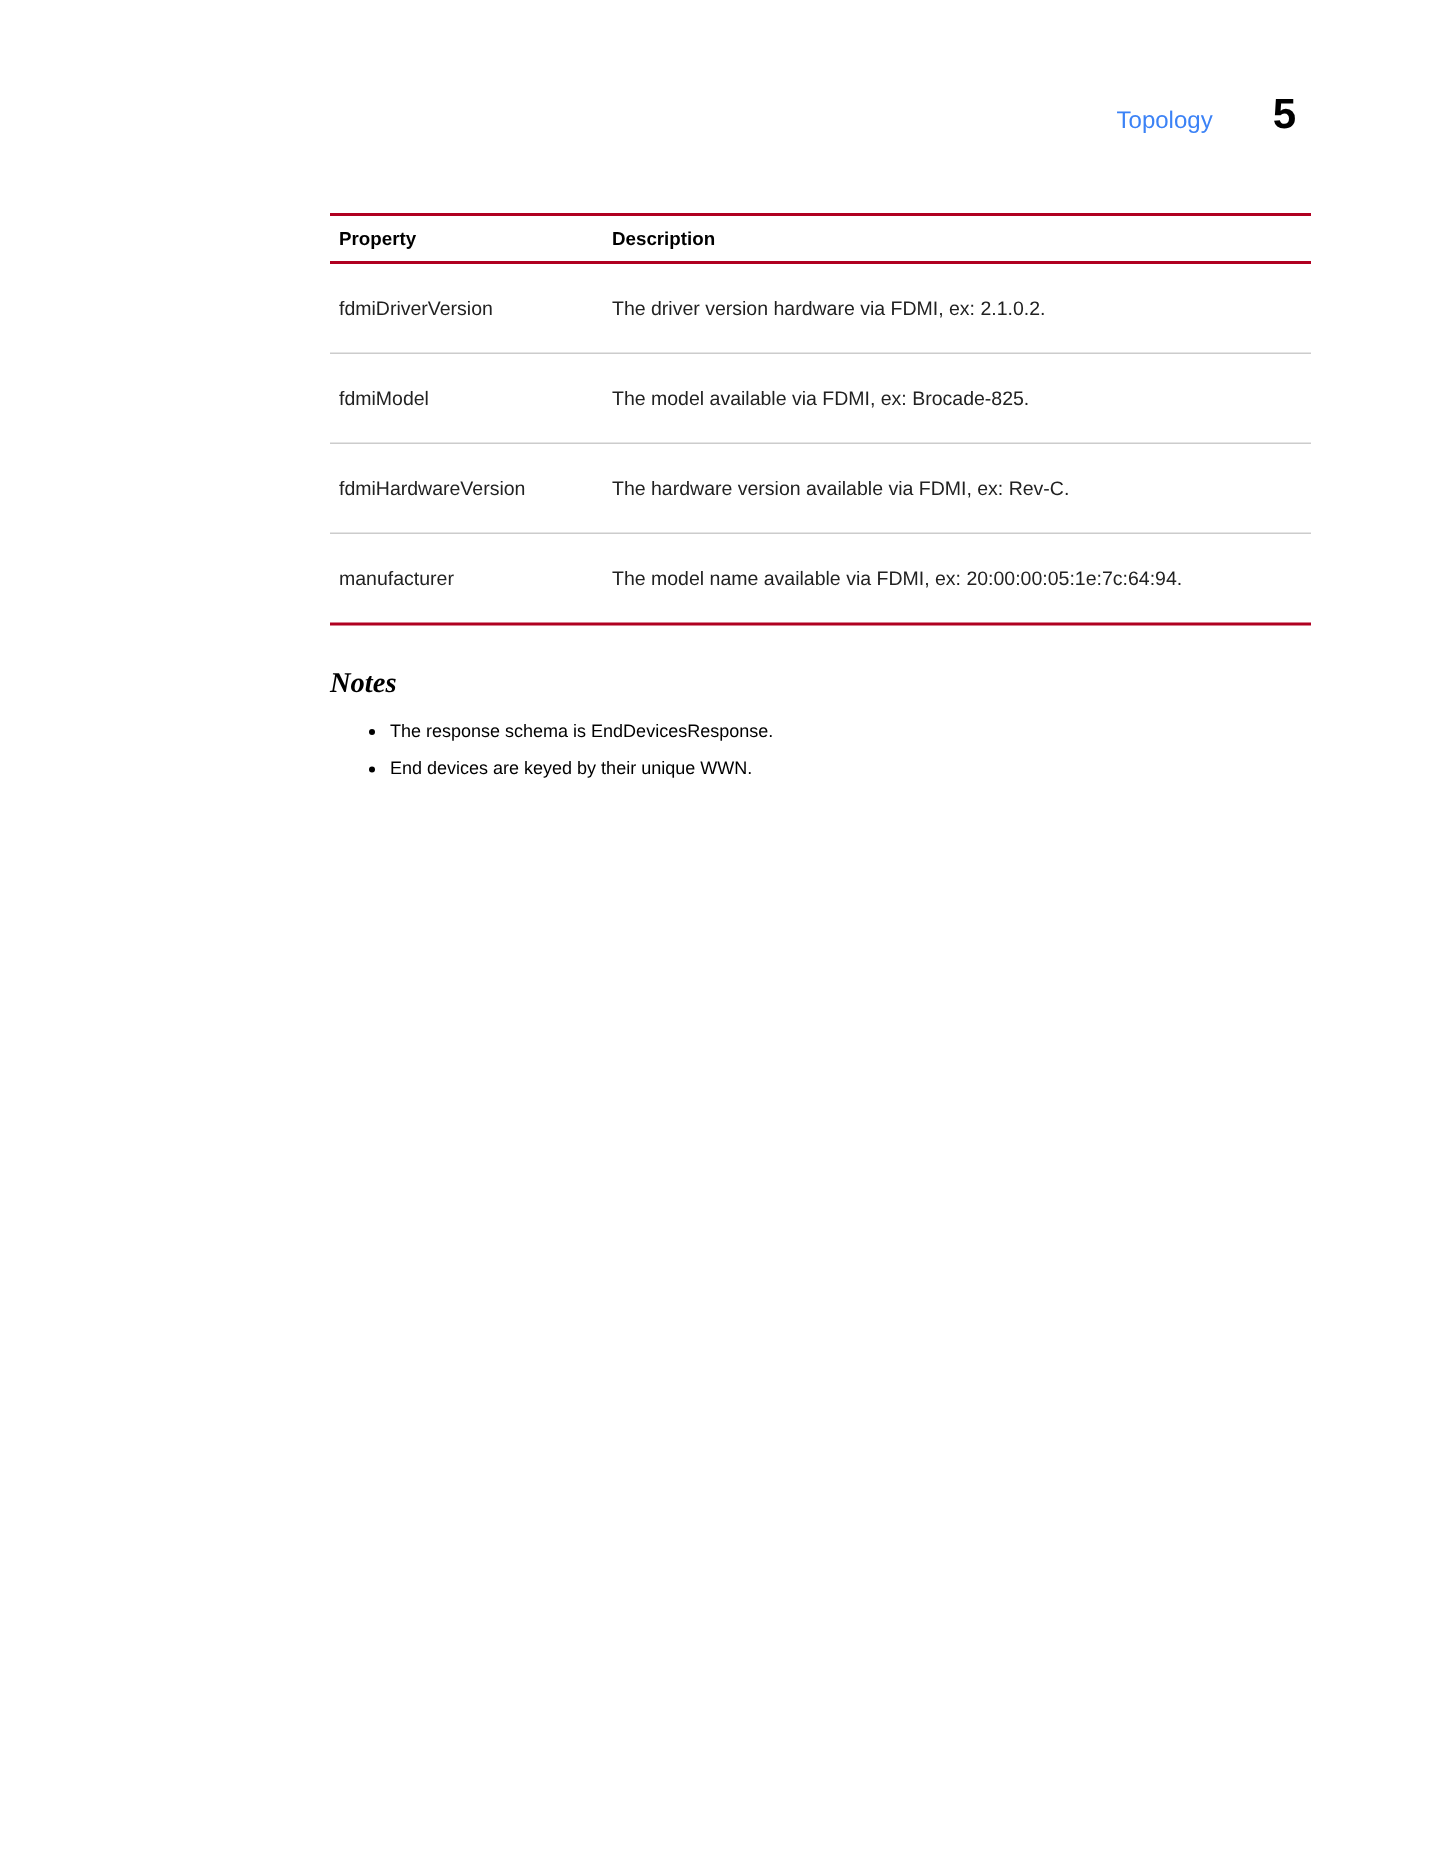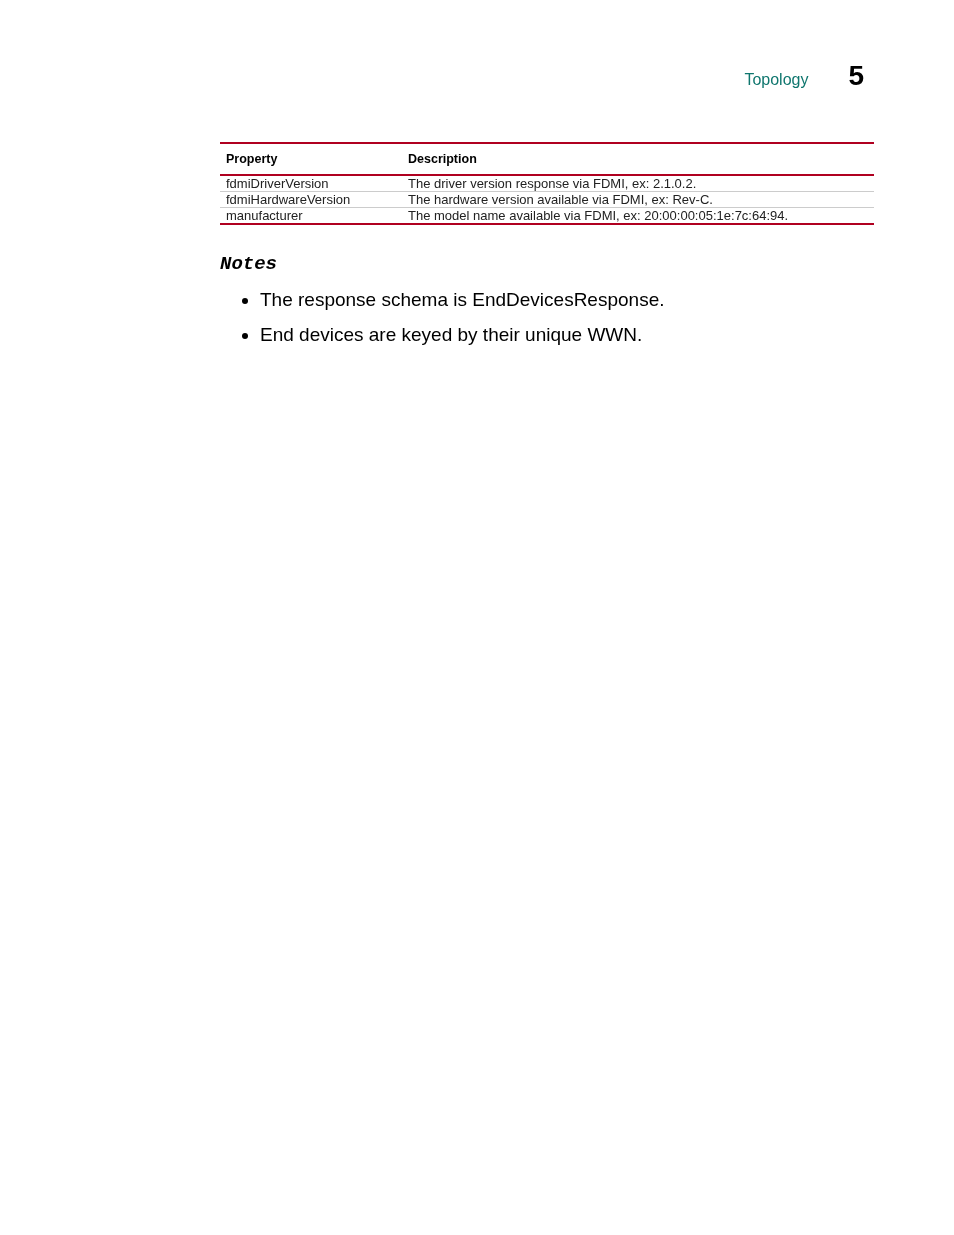--- a/index.html
+++ b/index.html
@@ -19,21 +19,21 @@
   .header {
     display: flex;
     justify-content: flex-end;
     align-items: baseline;
     gap: 40px;
     margin-bottom: 50px;
     padding-right: 10px;
   }
   .header-title {
     font-size: 16px;
-    color: #0f766e;
+    color: #3b82f6;
   }
   .header-number {
     font-size: 28px;
     font-weight: bold;
     color: #000;
   }
   .content {
     margin-left: 140px;
   }
   table {
@@ -53,38 +53,38 @@
     font-size: 12.5px;
   }
   th.col-prop { width: 170px; }
   tbody tr {
     border-bottom: 1px solid #ccc;
   }
   tbody tr:last-child {
     border-bottom: 2px solid #b00020;
   }
   td {
-    padding: 0 6px;
+    padding: 22px 6px;
     vertical-align: top;
     color: #222;
     font-size: 13px;
   }
   .notes-heading {
     font-style: italic;
     font-weight: bold;
     font-size: 19px;
     margin-top: 28px;
     margin-bottom: 12px;
     color: #000;
-    font-family: Liberation Mono, monospace;
+    font-family: Liberation Serif, serif;
   }
   ul.notes {
     margin: 0;
     padding-left: 40px;
-    font-size: 19px;
+    font-size: 12px;
     color: #000;
   }
   ul.notes li {
     margin-bottom: 8px;
     line-height: 1.4;
   }
 </style>
 </head>
 <body>
 
@@ -98,21 +98,25 @@
     <table>
       <thead>
         <tr>
           <th class="col-prop">Property</th>
           <th>Description</th>
         </tr>
       </thead>
       <tbody>
         <tr>
           <td>fdmiDriverVersion</td>
-          <td>The driver version response via FDMI, ex: 2.1.0.2.</td>
+          <td>The driver version hardware via FDMI, ex: 2.1.0.2.</td>
+        </tr>
+        <tr>
+          <td>fdmiModel</td>
+          <td>The model available via FDMI, ex: Brocade-825.</td>
         </tr>
         <tr>
           <td>fdmiHardwareVersion</td>
           <td>The hardware version available via FDMI, ex: Rev-C.</td>
         </tr>
         <tr>
           <td>manufacturer</td>
           <td>The model name available via FDMI, ex: 20:00:00:05:1e:7c:64:94.</td>
         </tr>
       </tbody>

